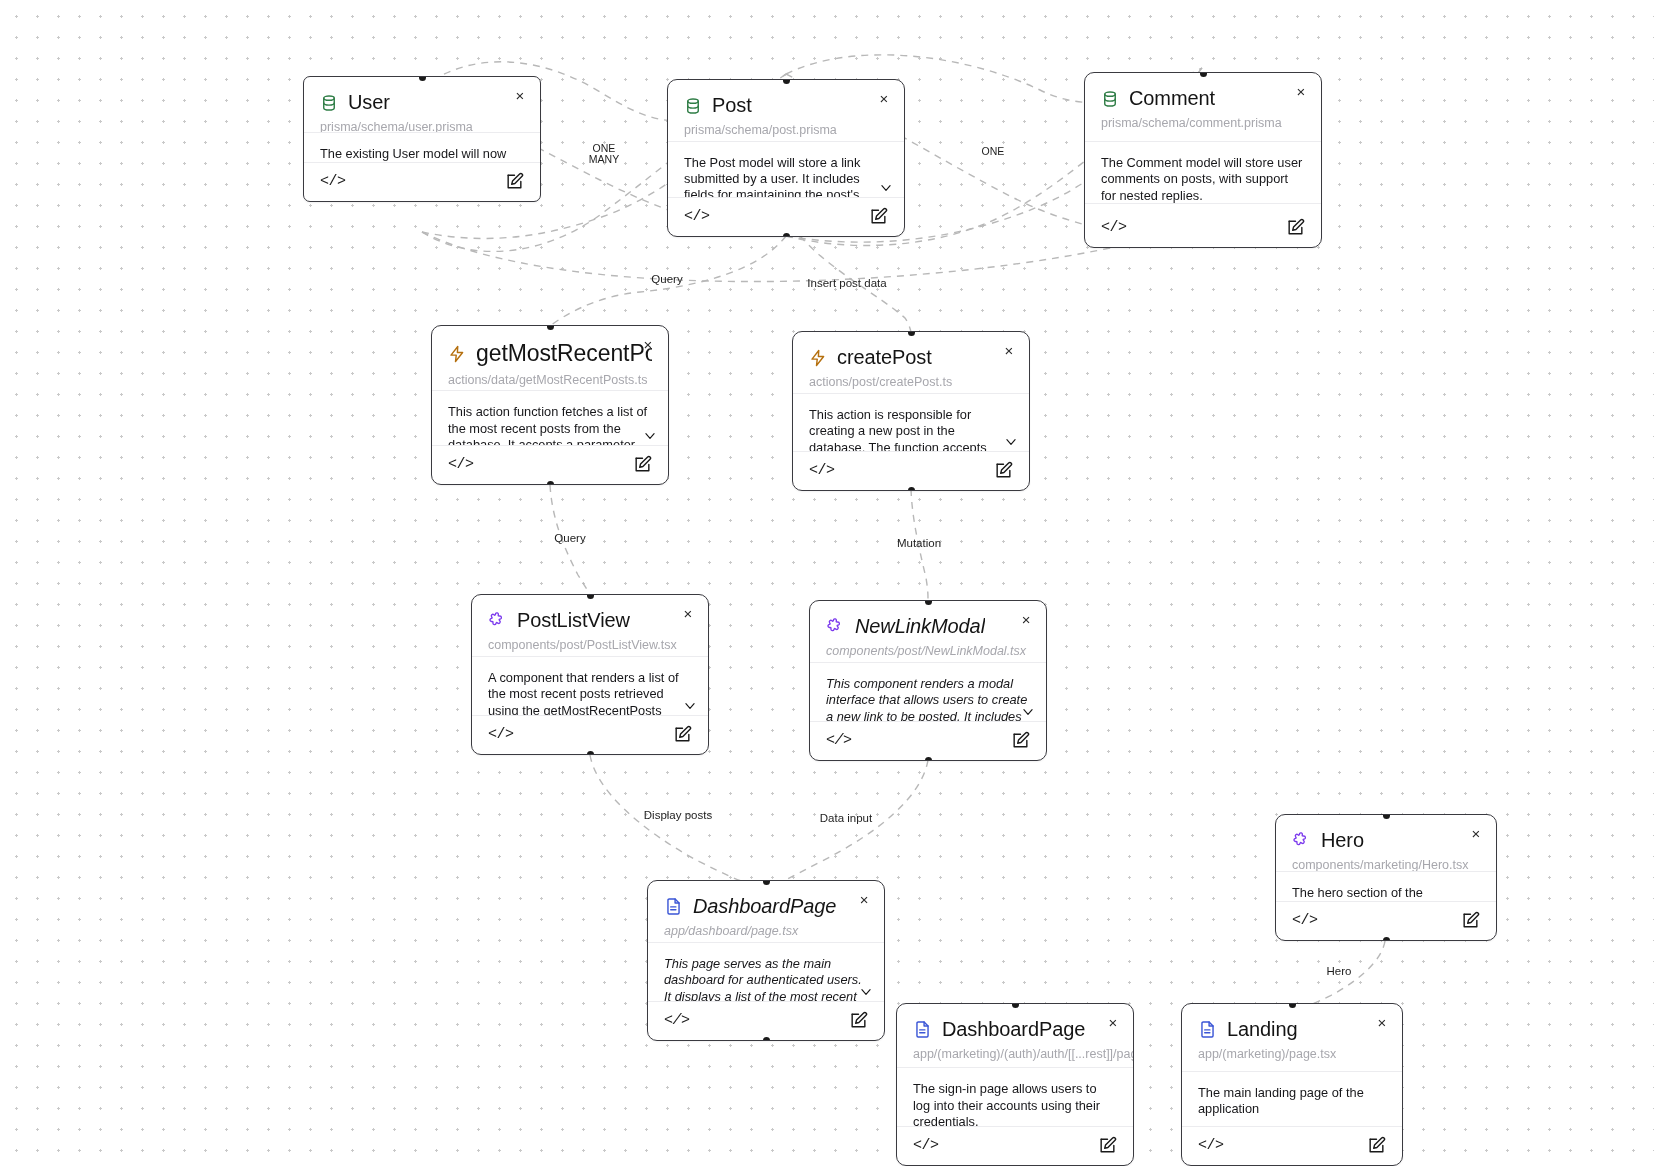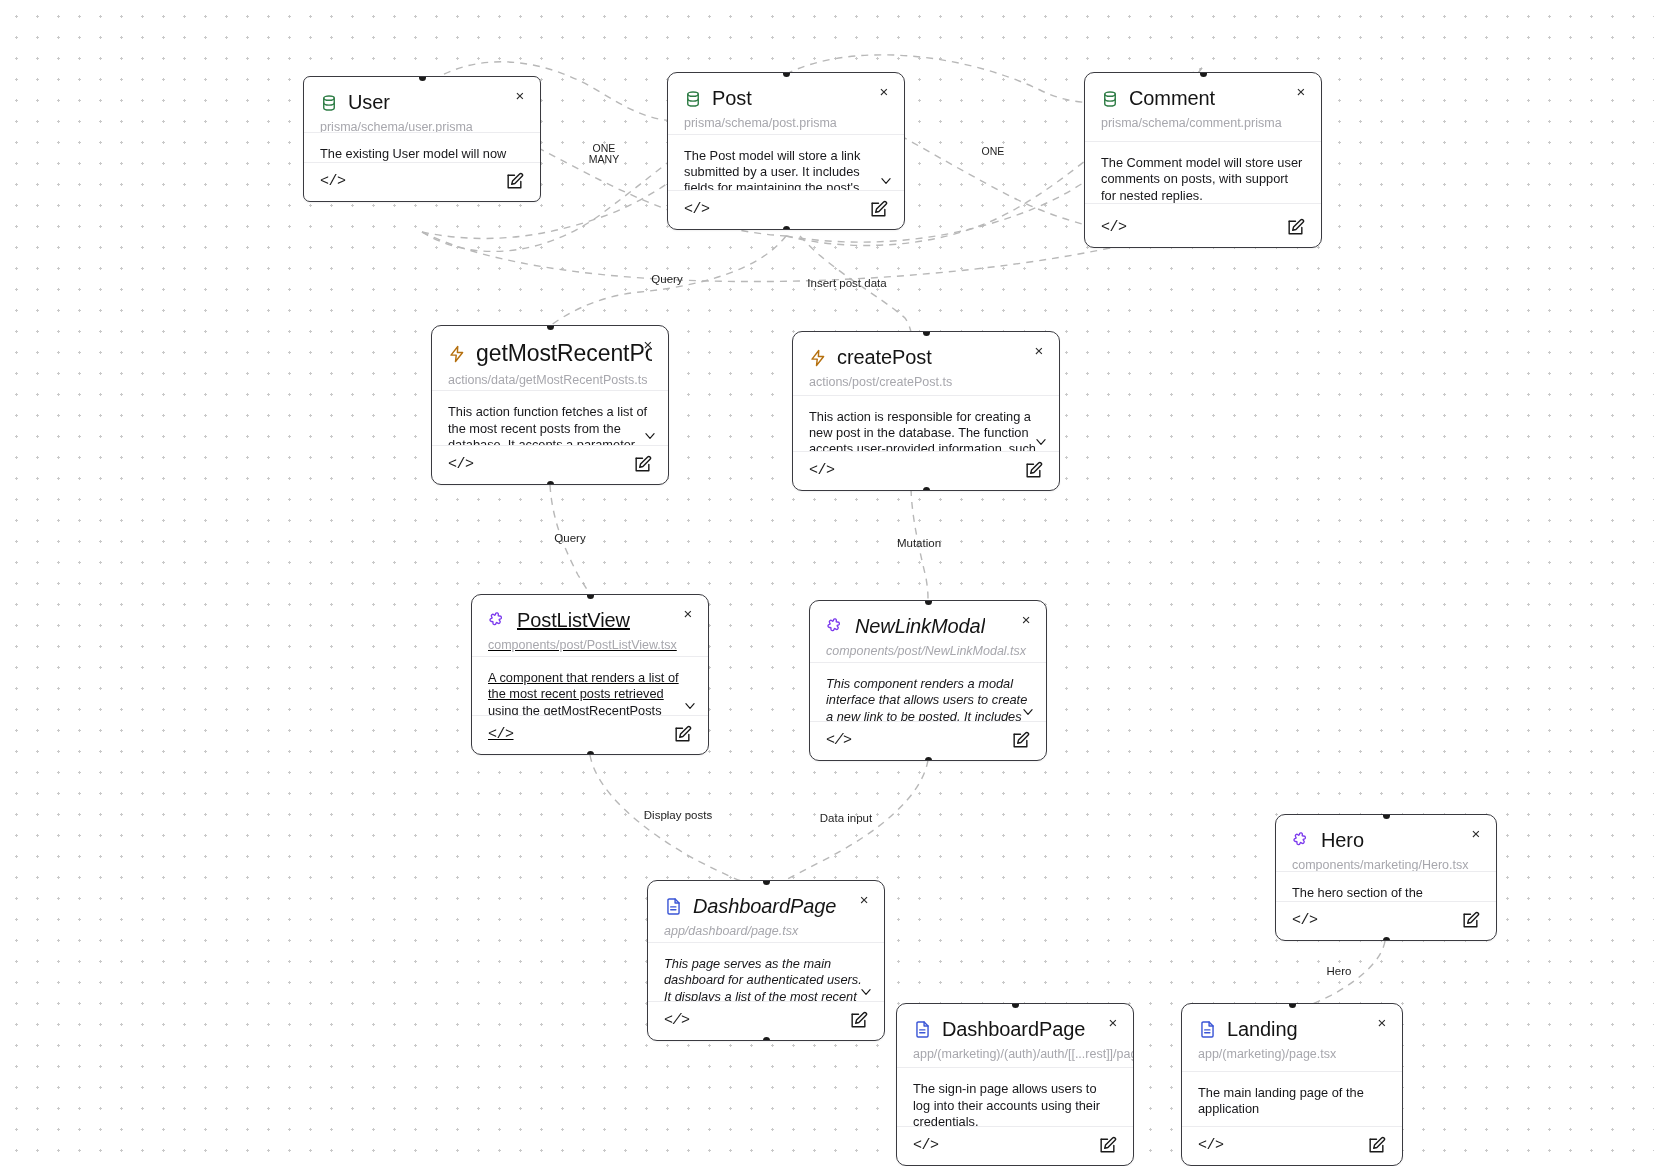--- a/index.html
+++ b/index.html
@@ -190,21 +190,21 @@
       <span class="edit-icon">
         <svg width="19" height="19" viewBox="0 0 24 24" fill="none" stroke="#1a1a1a" stroke-width="1.8" stroke-linecap="round" stroke-linejoin="round">
             <path d="M4 4h8"></path>
             <path d="M4 4v16h16v-8"></path>
             <path d="M18.5 2.5a2.12 2.12 0 0 1 3 3L12.5 14.5l-4 1 1-4z"></path>
           </svg>
       </span>
     </div>
   </div>
 
-  <div class="node" style="left:667px; top:72px; width:238px; height:158px;">
+  <div class="node" style="left:667px; top:79px; width:238px; height:158px;">
     <span class="anchor top"></span>
     <span class="anchor bottom"></span>
     <div class="node-head">
       <span class="node-icon">
         <svg width="18" height="18" viewBox="0 0 24 24" fill="none" stroke="#2f7d46" stroke-width="1.9" stroke-linecap="round" stroke-linejoin="round">
           <ellipse cx="12" cy="5.5" rx="7" ry="2.8"></ellipse>
             <path d="M5 5.5v13c0 1.5 3.1 2.8 7 2.8s7-1.3 7-2.8v-13"></path>
             <path d="M5 12c0 1.5 3.1 2.8 7 2.8s7-1.3 7-2.8"></path>
         </svg>
       </span>
@@ -285,21 +285,21 @@
       <span class="edit-icon">
         <svg width="19" height="19" viewBox="0 0 24 24" fill="none" stroke="#1a1a1a" stroke-width="1.8" stroke-linecap="round" stroke-linejoin="round">
             <path d="M4 4h8"></path>
             <path d="M4 4v16h16v-8"></path>
             <path d="M18.5 2.5a2.12 2.12 0 0 1 3 3L12.5 14.5l-4 1 1-4z"></path>
           </svg>
       </span>
     </div>
   </div>
 
-  <div class="node" style="left:792px; top:331px; width:268px; height:160px;justify-content:center;">
+  <div class="node" style="left:792px; top:331px; width:238px; height:160px;justify-content:center;">
     <span class="anchor top"></span>
     <span class="anchor bottom"></span>
     <div class="node-head">
       <span class="node-icon">
         <svg width="18" height="18" viewBox="0 0 24 24" fill="none" stroke="#b5700f" stroke-width="1.9" stroke-linecap="round" stroke-linejoin="round">
             <polygon points="13 2 4 13.5 11 13.5 10 22 19.5 10 12.5 10"></polygon>
           </svg>
       </span>
       <span class="node-title">createPost</span>
     </div>
@@ -318,21 +318,21 @@
       <span class="edit-icon">
         <svg width="19" height="19" viewBox="0 0 24 24" fill="none" stroke="#1a1a1a" stroke-width="1.8" stroke-linecap="round" stroke-linejoin="round">
             <path d="M4 4h8"></path>
             <path d="M4 4v16h16v-8"></path>
             <path d="M18.5 2.5a2.12 2.12 0 0 1 3 3L12.5 14.5l-4 1 1-4z"></path>
           </svg>
       </span>
     </div>
   </div>
 
-  <div class="node" style="left:471px; top:594px; width:238px; height:161px;text-decoration:underline;">
+  <div class="node" style="left:471px; top:594px; width:238px; height:161px;">
     <span class="anchor top"></span>
     <span class="anchor bottom"></span>
     <div class="node-head">
       <span class="node-icon">
         <svg width="19" height="19" viewBox="0 0 24 24" fill="none" stroke="#7c3aed" stroke-width="1.7" stroke-linecap="round" stroke-linejoin="round">
             <path d="M9.5 3.2a2 2 0 0 1 3.6 1.3c0 .7-.4 1.2-.1 1.6.4.5 1.3.2 2 .2a2 2 0 0 1 .6 3.9c-.7.2-1.3.1-1.5.6-.2.5.4 1 .8 1.5a2 2 0 0 1-2.6 3c-.6-.4-.9-1-1.4-.9-.5.1-.6.9-.8 1.5a2 2 0 0 1-3.9-.7c0-.7.4-1.3 0-1.7-.4-.4-1.2-.1-1.9-.2a2 2 0 0 1-.7-3.8c.7-.3 1.4-.2 1.6-.7.2-.5-.4-1-.7-1.6a2 2 0 0 1 2.8-2.7c.5.4.8 1 1.3.9.5-.1.6-.9.9-1.5z"></path>
           </svg>
       </span>
       <span class="node-title">PostListView</span>
     </div>

